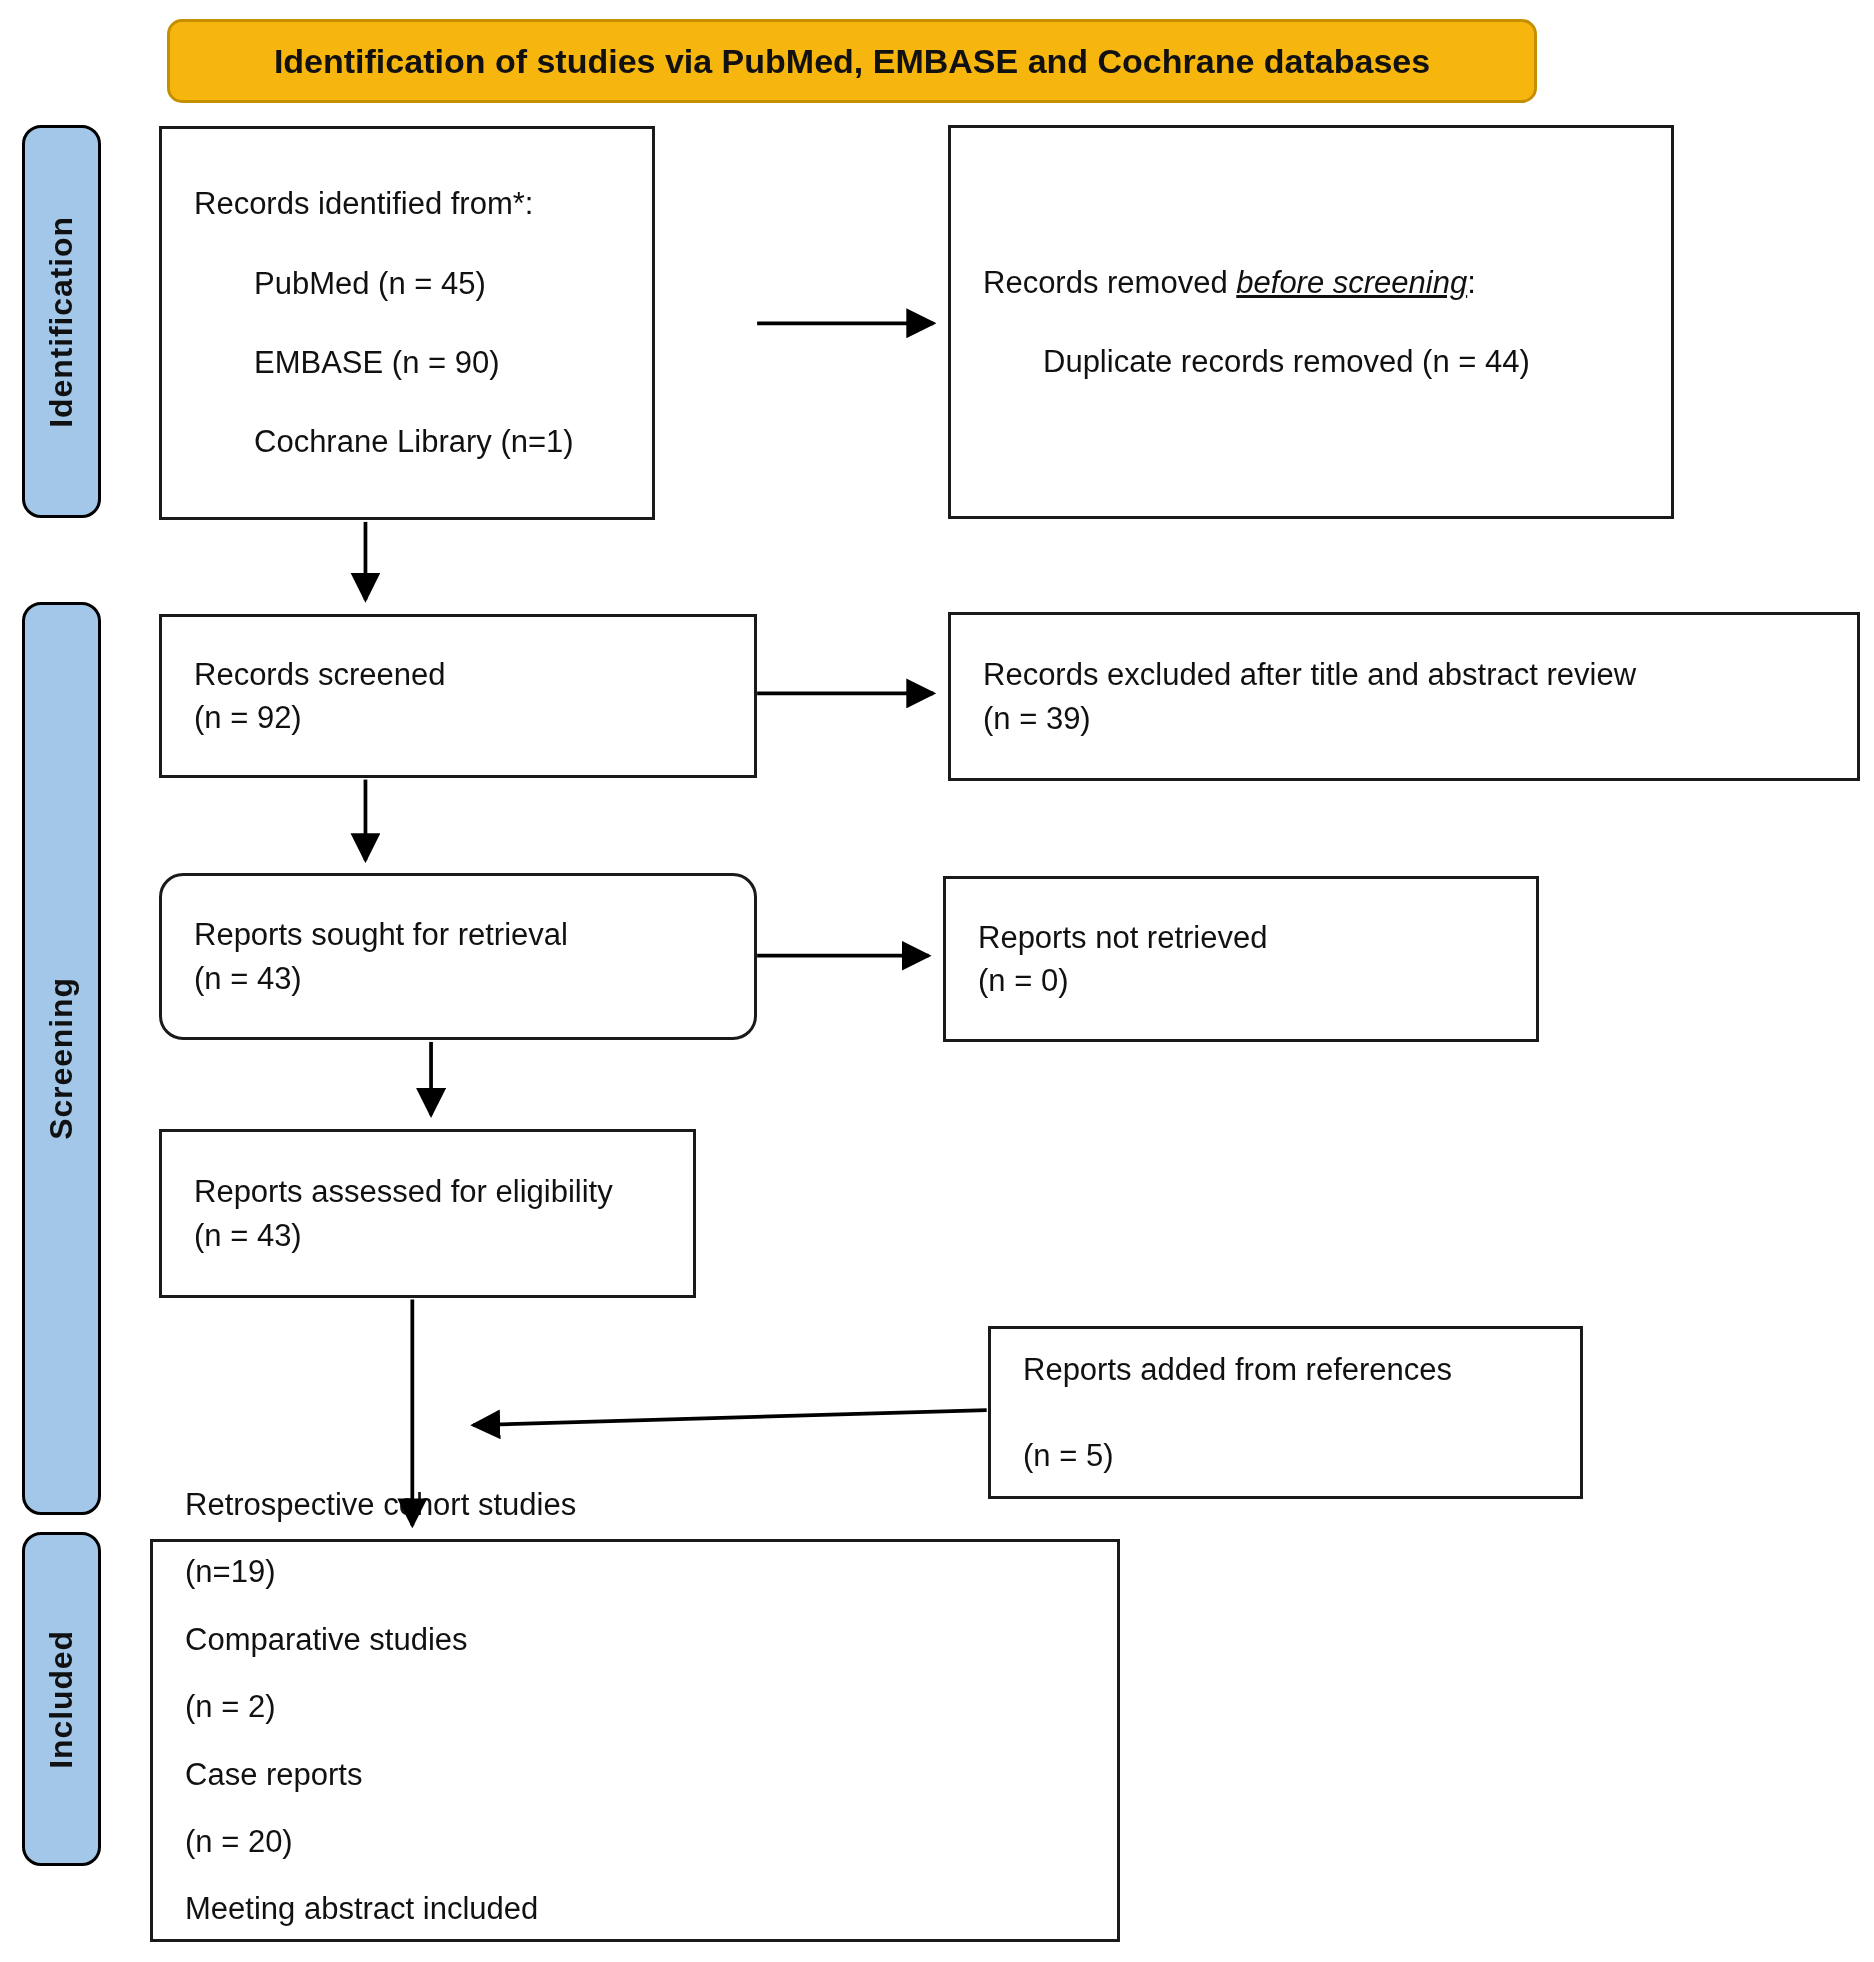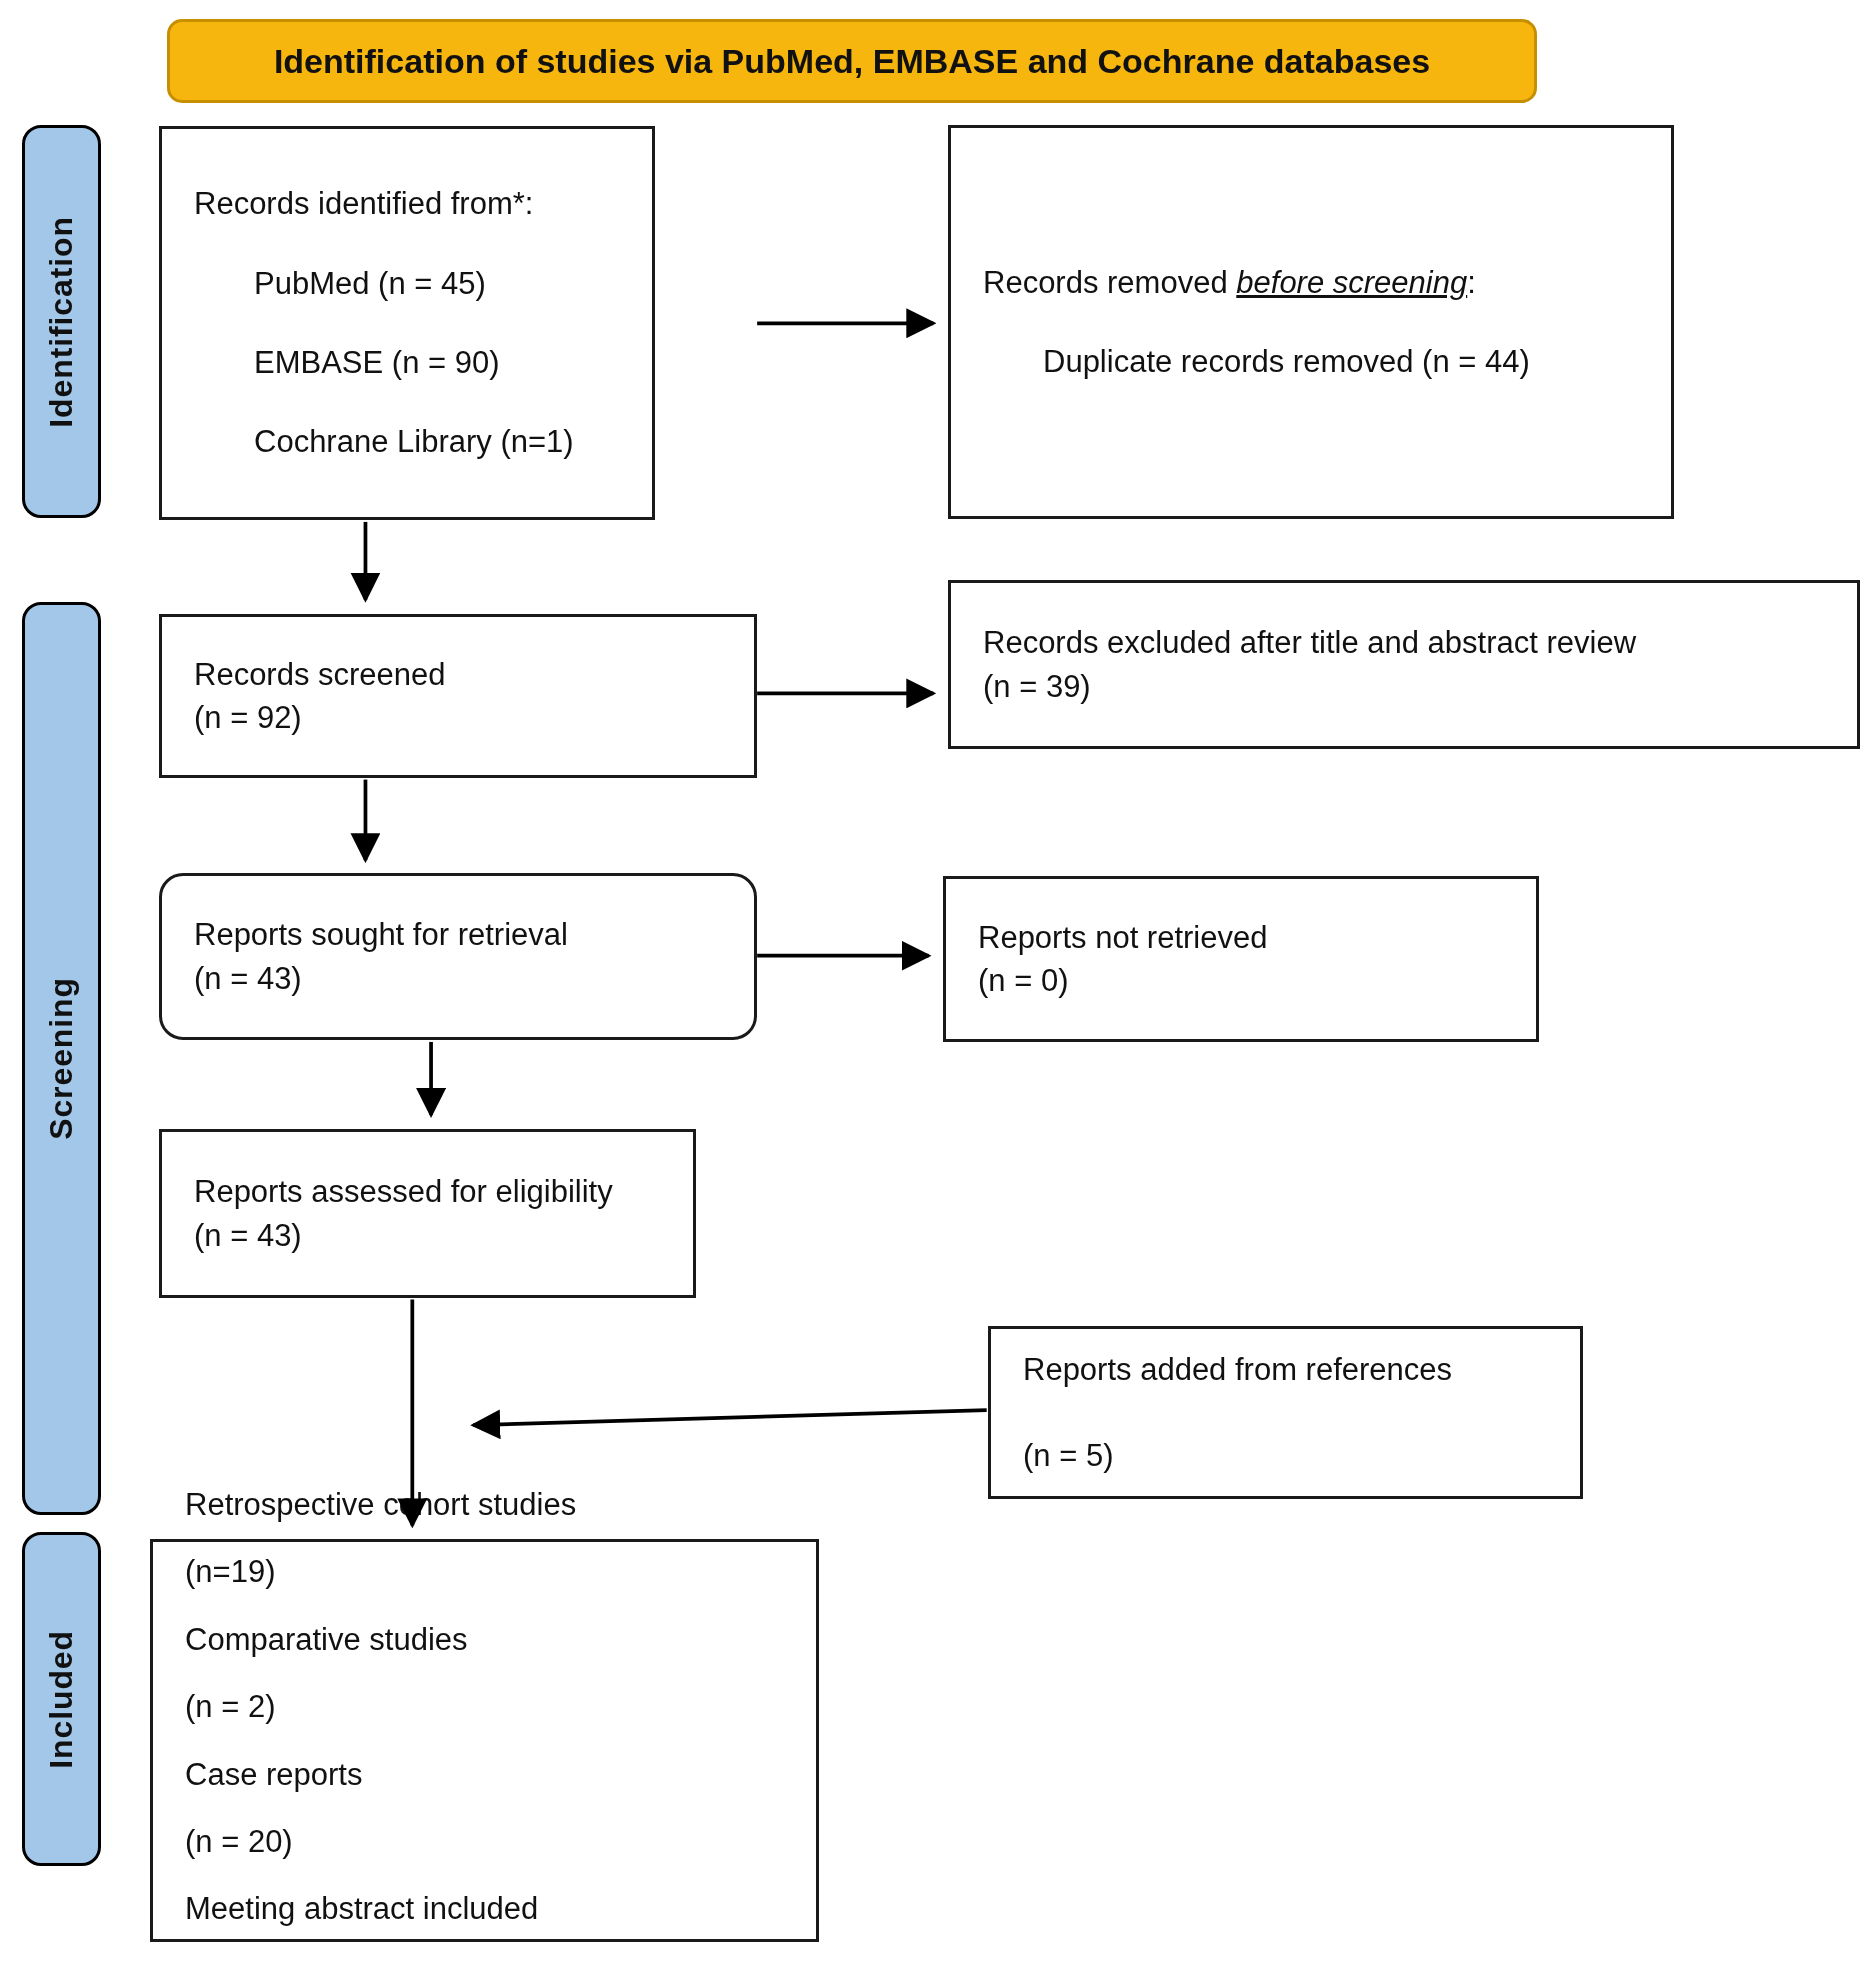--- a/index.html
+++ b/index.html
@@ -53,26 +53,26 @@
     display:flex;flex-direction:column;justify-content:center;
     padding:9.4px 19px 9.4px 32px;
     font-size:31px;line-height:1.4;
   }
   .fbox .ln{white-space:nowrap;}
   .indent{padding-left:60px;margin-top:36px;}
   .it{font-style:italic;text-decoration:underline;}
   #box-identified{left:159px;top:126px;width:496px;height:394px;}
   #box-removed{left:948px;top:125px;width:726px;height:394px;}
   #box-screened{left:159px;top:614px;width:598px;height:164px;}
-  #box-excluded{left:948px;top:580px;width:912px;height:169px;}
+  #box-excluded{left:948px;top:612px;width:912px;height:169px;}
   #box-sought{left:159px;top:873px;width:598px;height:167px;border-radius:24px;}
   #box-notretrieved{left:943px;top:876px;width:596px;height:166px;}
   #box-assessed{left:159px;top:1129px;width:537px;height:169px;}
   #box-references{left:988px;top:1326px;width:595px;height:173px;gap:42px;}
-  #box-included{left:150px;top:1539px;width:669px;height:403px;gap:24px;}
+  #box-included{left:150px;top:1539px;width:970px;height:403px;gap:24px;}
   svg.arrows{
     position:absolute;left:0;top:0;width:1875px;height:1963px;
     pointer-events:none;
   }
   svg.arrows line{stroke:#000000;stroke-width:4;}
 </style>
 </head>
 <body>
 
 <div id="stage">

